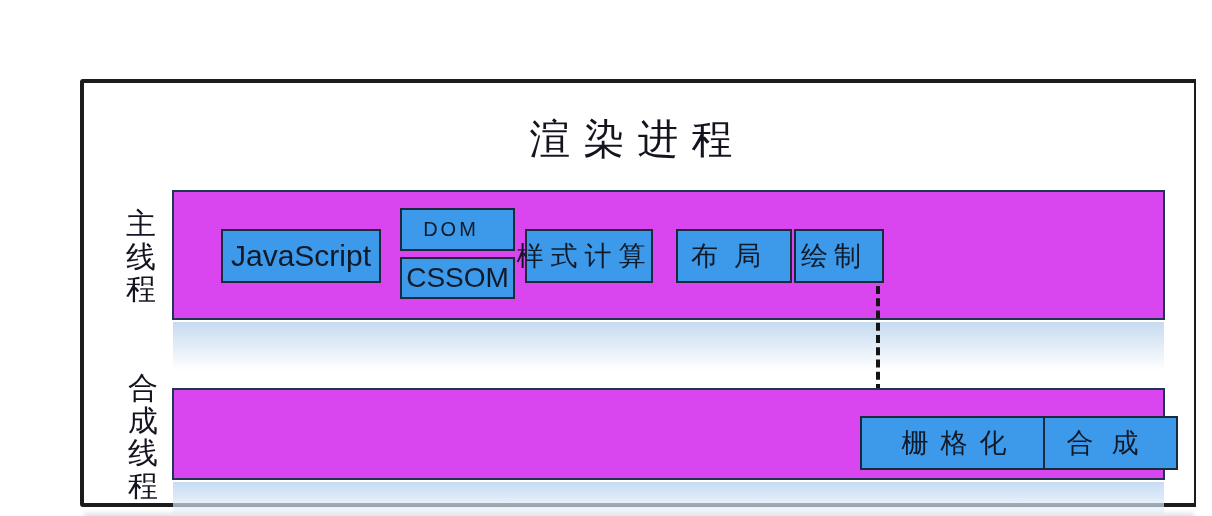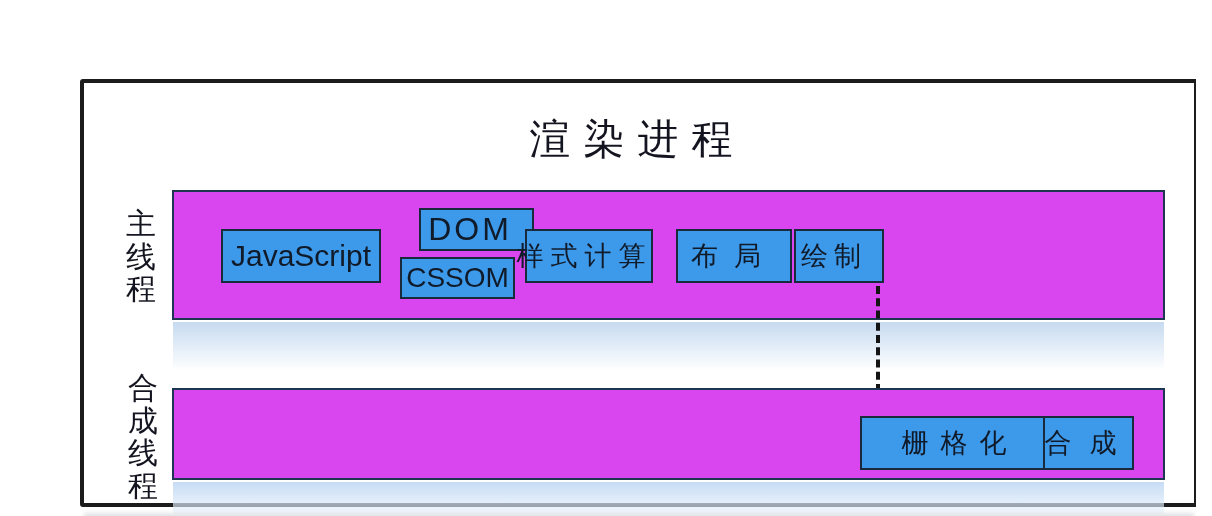--- a/index.html
+++ b/index.html
@@ -84,28 +84,28 @@
     border: 2px solid #182a3c;
     display: flex;
     align-items: center;
     justify-content: center;
     color: #101a28;
     font-weight: 500;
     white-space: nowrap;
   }
   
   .node-js     { left: 47px;  top: 37px; width: 160px; height: 54px; font-size: 30px; }
-  .node-dom    { left: 226px; top: 16px; width: 115px; height: 43px; font-size: 32px; letter-spacing: 3px; padding-left: 3px; margin-left: 19px; }
+  .node-dom    { left: 226px; top: 16px; width: 115px; height: 43px; font-size: 20px; letter-spacing: 3px; padding-left: 3px; }
   .node-cssom  { left: 226px; top: 65px; width: 115px; height: 42px; font-size: 28px; }
   .node-style  { left: 351px; top: 37px; width: 128px; height: 54px; font-size: 27px; letter-spacing: 7px;  padding-left: 7px; }
   .node-layout { left: 502px; top: 37px; width: 116px; height: 54px; font-size: 27px; letter-spacing: 16px; padding-left: 16px; }
   .node-paint  { left: 620px; top: 37px; width: 90px;  height: 54px; font-size: 27px; letter-spacing: 6px;  padding-left: 6px; }
   
   .node-raster    { left: 686px; top: 26px; width: 204px; height: 54px; font-size: 27px; letter-spacing: 12px; padding-left: 12px; }
-  .node-composite { left: 869px; top: 26px; width: 91px; height: 54px; font-size: 27px; letter-spacing: 18px; padding-left: 18px; }
+  .node-composite { left: 869px; top: 26px; width: 135px; height: 54px; font-size: 27px; letter-spacing: 18px; padding-left: 18px; }
   
   .arrow {
     position: absolute;
     left: 838px; top: 254px;
     width: 17px; height: 130px;
   }
   .arrow-line {
     position: absolute;
     left: 6px; top: 0;
     width: 0; height: 106px;

